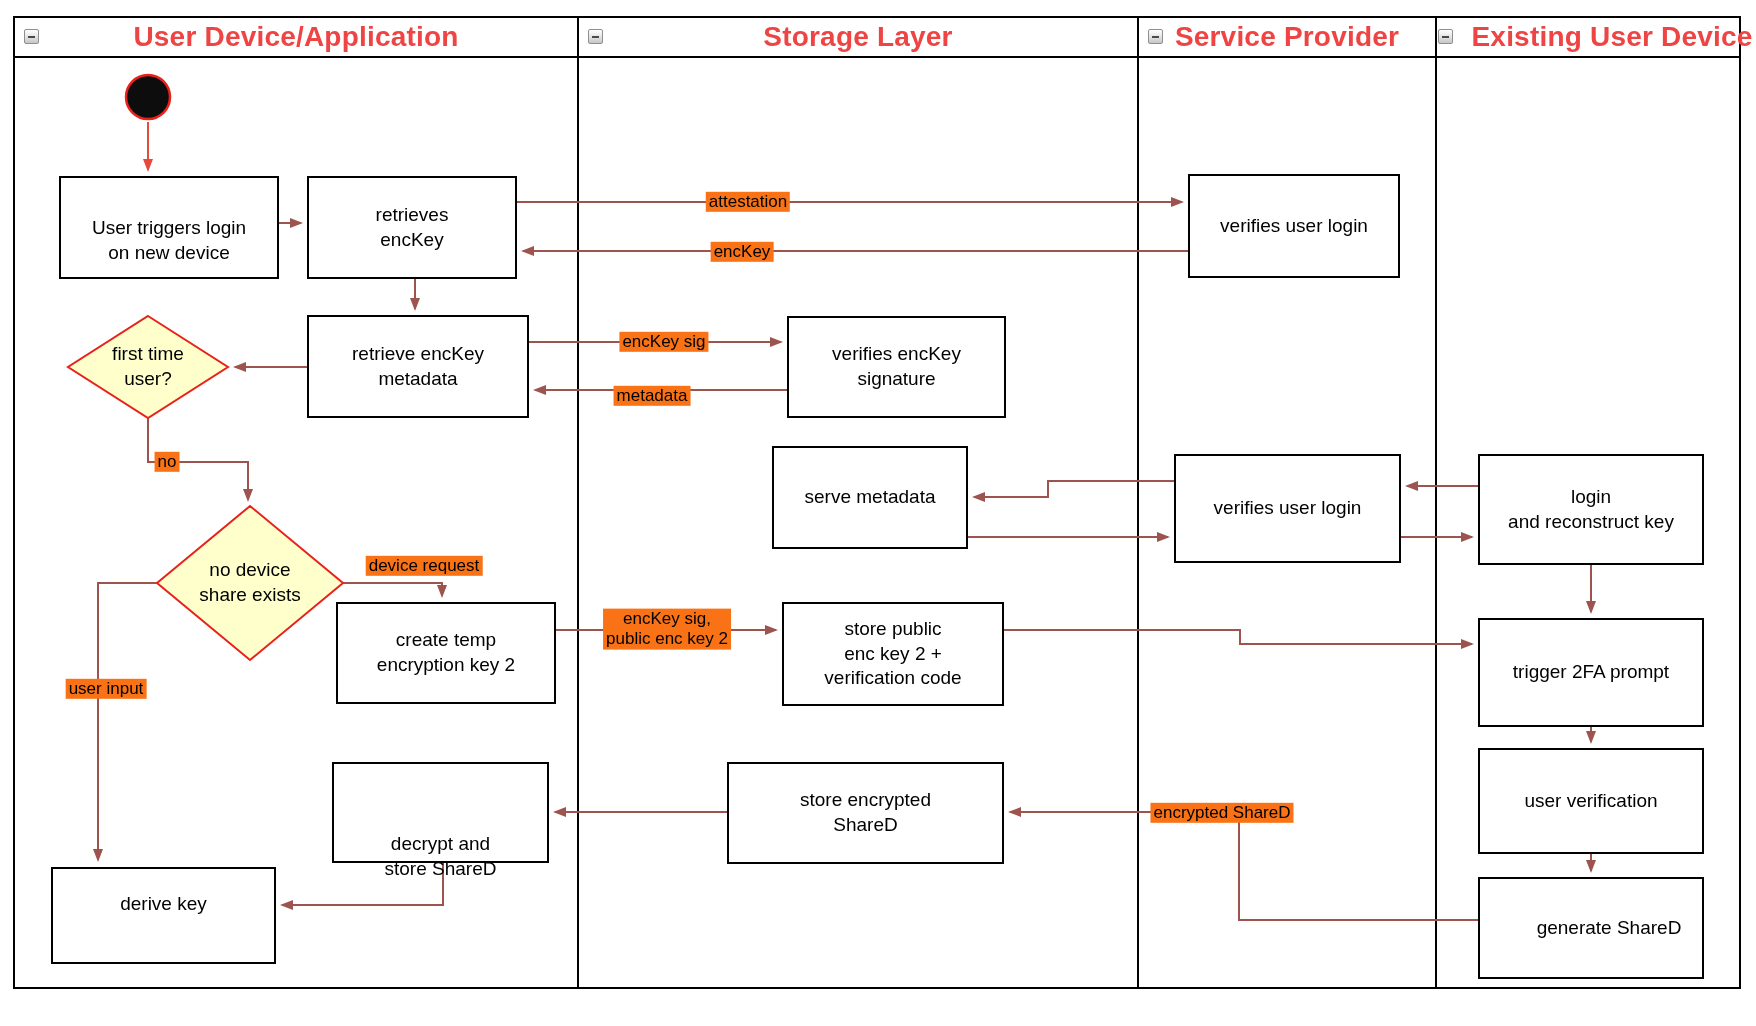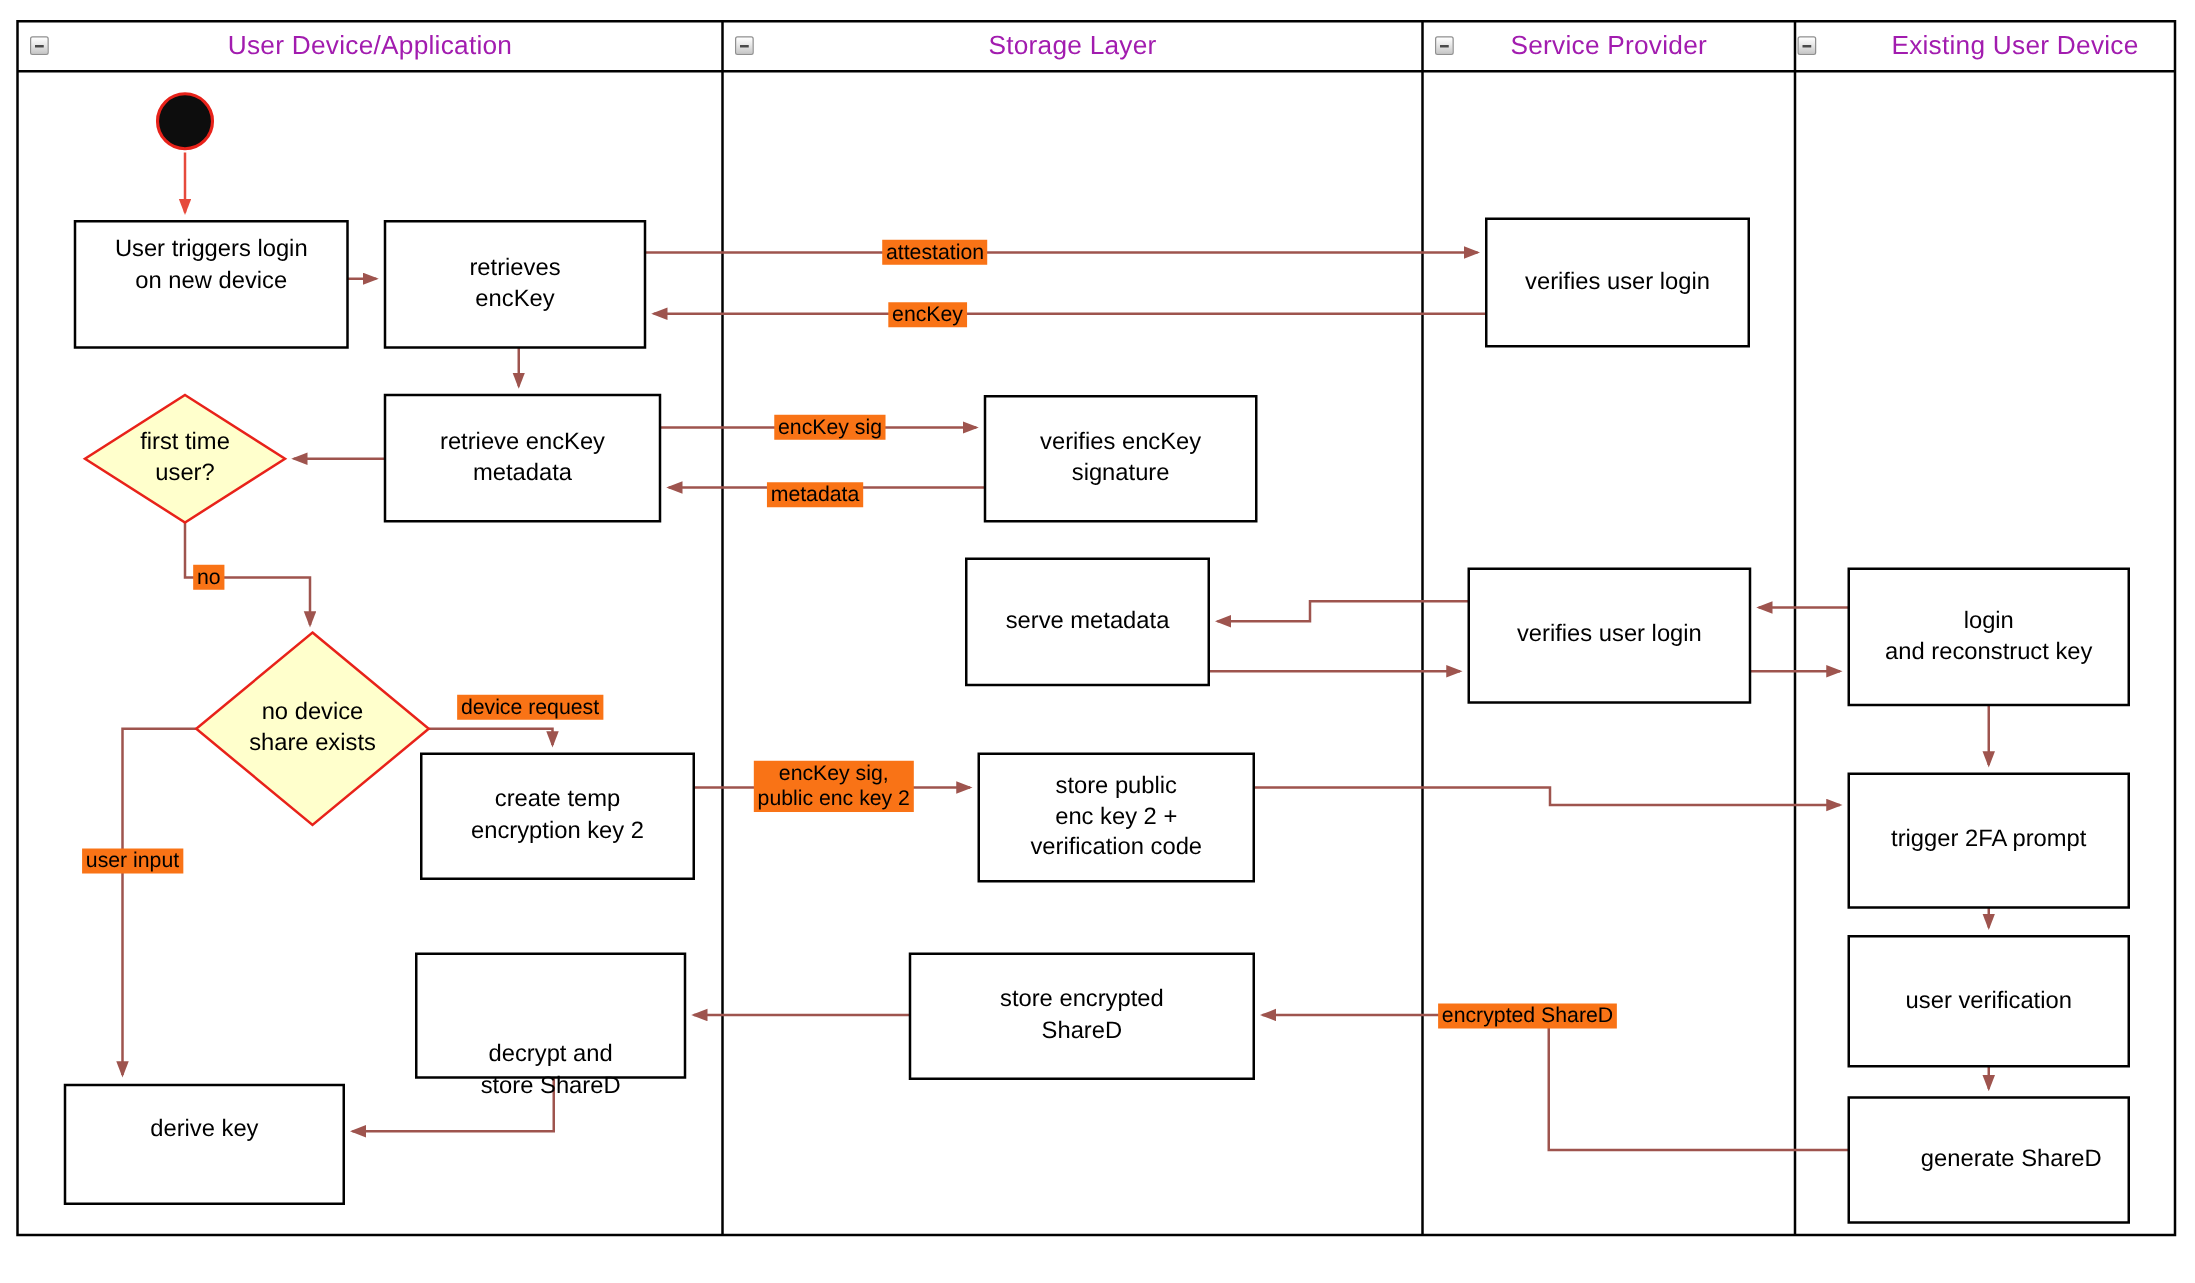--- a/index.html
+++ b/index.html
@@ -1,19 +1,19 @@
 <!DOCTYPE html>
 <html><head>
 <meta charset="utf-8">
 <style>
   html,body{margin:0;padding:0;background:#ffffff;font-family:"Liberation Sans",sans-serif;}
   #canvas{position:relative;width:1756px;height:1026px;background:#ffffff;overflow:hidden;}
   #edges-svg{position:absolute;left:0;top:0;width:1756px;height:1026px;}
   .lane-header{position:absolute;display:flex;align-items:center;justify-content:center;}
-  .lane-title{font-weight:normal;font-size:21px;color:#a21caf;letter-spacing:.2px;}
+  .lane-title{font-weight:bold;font-size:28px;color:#ef4444;letter-spacing:.2px;}
   .collapse-icon{position:absolute;width:15px;height:15px;box-sizing:border-box;
     border:1px solid #8f8f8f;border-radius:2px;
     background:linear-gradient(180deg,#ffffff 0%,#e8e8e8 45%,#c6c6c6 100%);
     display:flex;align-items:center;justify-content:center;}
   .minus-bar{width:7px;height:2px;background:#4a4a4a;}
   .node-label{position:absolute;display:flex;align-items:center;justify-content:center;
     text-align:center;white-space:pre-line;font-size:19px;line-height:1.3;color:#000;
     pointer-events:none;}
   .edge-label{position:absolute;transform:translate(-50%,-50%);background:#f97316;
     padding:0 3px;font-size:17px;line-height:1.2;white-space:pre;text-align:center;color:#000;}
@@ -101,21 +101,21 @@
       </div>
     <div class="lane-header" id="hdr-3" style="left: 1436px; top: 17px; width: 304px; height: 40px; padding-left: 24px;">
       <span class="lane-title">Existing User Device</span>
     <span class="collapse-icon" style="left: 2px; top: 12px;">
           <span class="minus-bar"></span>
         </span>
       </div>
   </div>
 
   <div id="overlay">
-      <div class="node-label" style="left: 60px; top: 161px; width: 218px; height: 104px; border-radius: 25px;">User triggers login
+      <div class="node-label" style="left: 60px; top: 189px; width: 218px; height: 104px; border-radius: 25px;">User triggers login
 on new device</div>
       <div class="node-label" style="left: 308px; top: 177px; width: 208px; height: 101px;">retrieves
 encKey</div>
       <div class="node-label" style="left: 308px; top: 316px; width: 220px; height: 101px;">retrieve encKey
 metadata</div>
       <div class="node-label" style="left: 68px; top: 316px; width: 160px; height: 102px;">first time
 user?</div>
       <div class="node-label" style="left: 157px; top: 506px; width: 186px; height: 154px;">no device
 share exists</div>
       <div class="node-label" style="left: 337px; top: 603px; width: 218px; height: 100px;">create temp

